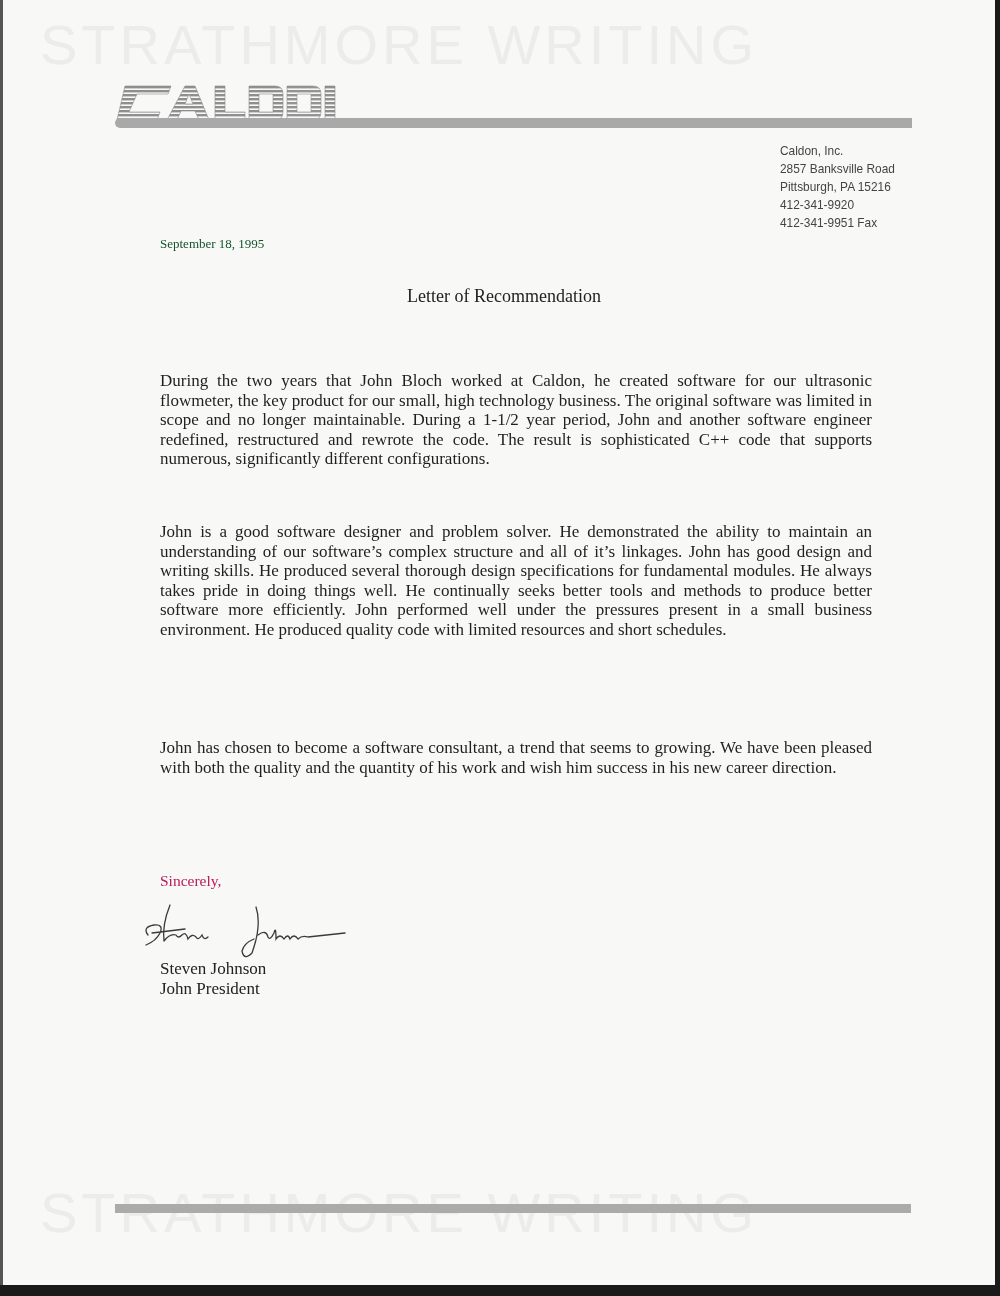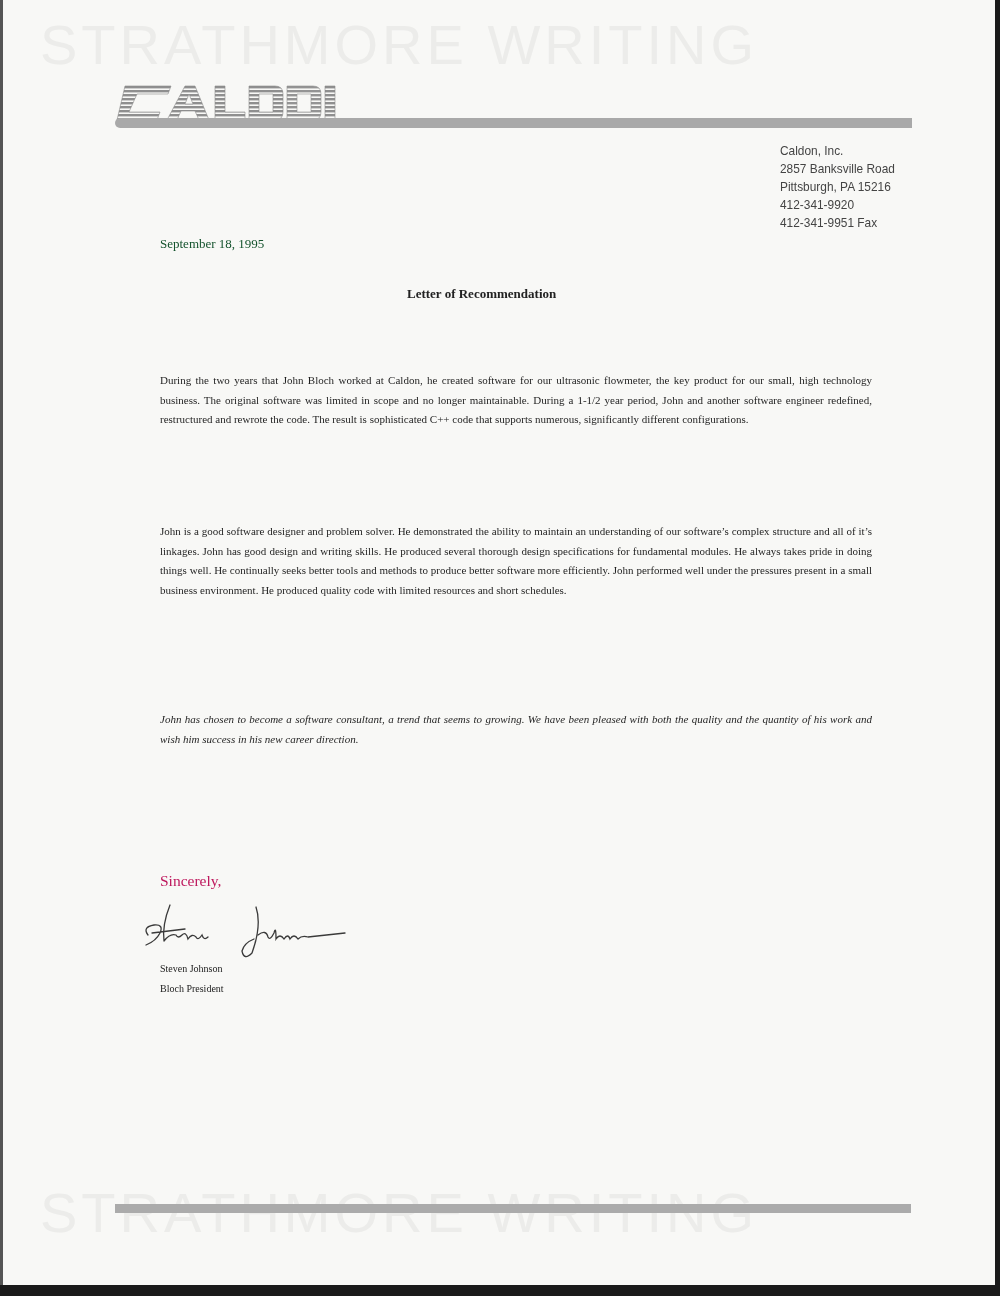--- a/index.html
+++ b/index.html
@@ -26,31 +26,31 @@
     position: absolute; left: 115px; top: 1204px; width: 796px; height: 9px;
     background: #ababab;
   }
   .address {
     position: absolute; left: 780px; top: 142px;
     font-family: "Liberation Sans", sans-serif; font-size: 13.5px; line-height: 18px;
     color: #444; transform: scaleX(0.88); transform-origin: left top;
   }
   .address div { white-space: nowrap; }
   .date { position: absolute; left: 160px; top: 192px; font-size: 13px; color: #14532d; margin-top: 44px; }
-  .title { position: absolute; left: 407px; top: 286px; font-size: 13px; color: #222; font-weight: bold; }
+  .title { position: absolute; left: 407px; top: 286px; font-size: 18px; color: #222; }
   .body-text {
     position: absolute; left: 160px; width: 712px;
-    font-size: 11px; line-height: 19.5px; color: #1f1f1f; text-align: justify;
+    font-size: 17px; line-height: 19.5px; color: #1f1f1f; text-align: justify;
   }
   .p1 { top: 371px; }
   .p2 { top: 522px; }
-  .p3 { top: 710px; font-style: italic; }
+  .p3 { top: 738px; }
   .closing { position: absolute; left: 160px; top: 872px; font-size: 15.5px; color: #be185d; }
   .signature { position: absolute; left: 140px; top: 895px; width: 210px; height: 70px; }
-  .signer { position: absolute; left: 160px; top: 959px; font-size: 10px; line-height: 20px; color: #222; }
+  .signer { position: absolute; left: 160px; top: 959px; font-size: 17px; line-height: 20px; color: #222; }
 </style>
 </head>
 <body>
 
 <div class="page">
   <div class="left-edge"></div>
 
   <div class="watermark" style="left:40px; top:12px;">STRATHMORE WRITING</div>
   <div class="watermark" style="left:40px; top:1180px;">STRATHMORE WRITING</div>
 
@@ -92,17 +92,17 @@
     <g fill="none" stroke="#3a3a3a" stroke-width="1.3" stroke-linecap="round">
       <path d="M8 40 Q2 32 14 30 Q24 29 20 38 Q16 46 6 50 M12 38 L45 34"></path>
       <path d="M30 10 Q22 30 24 46 M24 46 Q30 38 36 40 Q38 44 42 40 Q46 36 48 44 Q52 38 56 42 Q58 46 62 40 Q64 46 68 42"></path>
       <path d="M116 12 Q122 30 112 58 Q104 66 102 56 Q104 48 114 44"></path>
       <path d="M118 40 Q126 34 128 42 Q130 46 134 38 Q136 30 136 44 Q140 38 144 44 Q148 38 150 44 Q154 38 158 44 Q162 40 168 42 L205 38"></path>
     </g>
   </svg>
 
   <div class="signer">
     <div>Steven Johnson</div>
-    <div>Bloch President</div>
+    <div>John President</div>
   </div>
 
   <div class="bar-bottom"></div>
 </div>
 
 </body></html>

